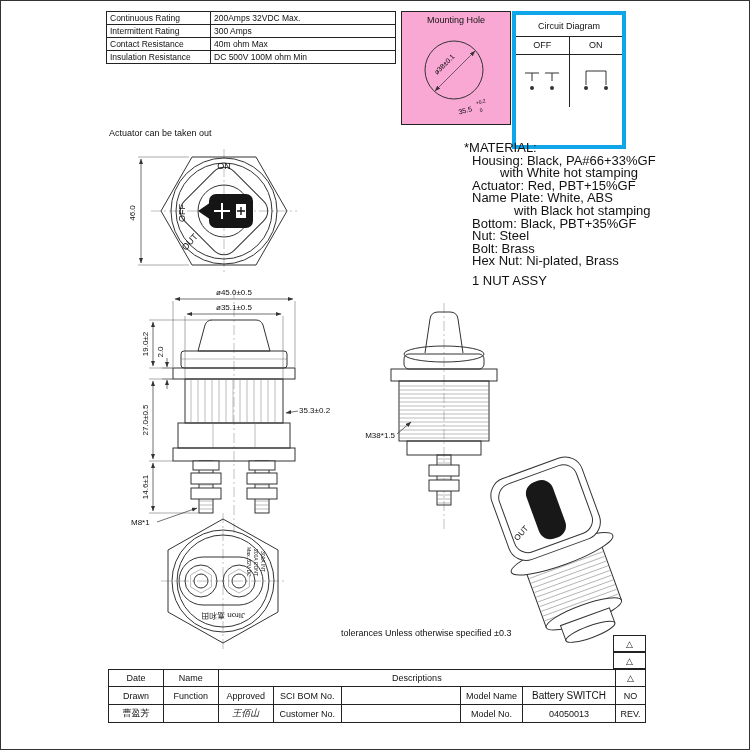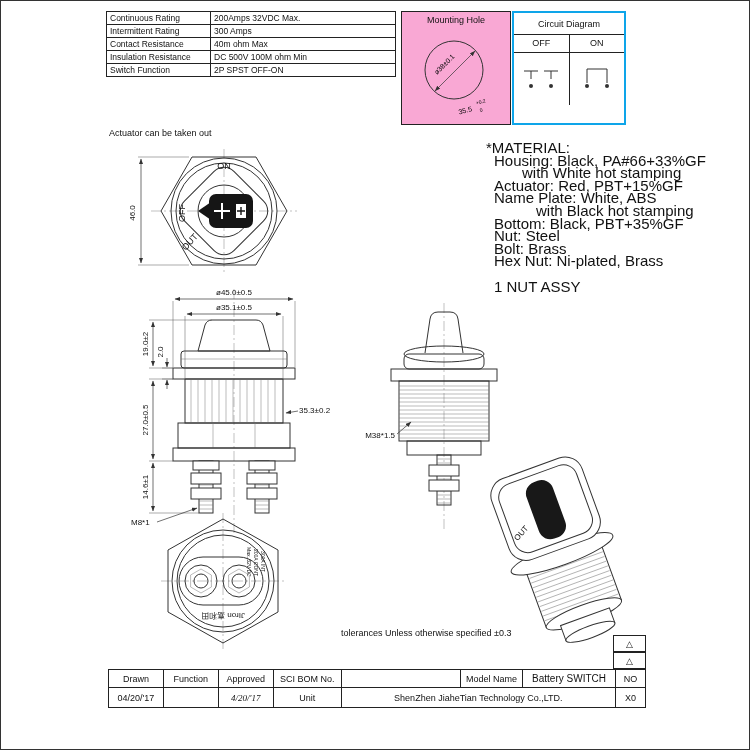--- a/index.html
+++ b/index.html
@@ -18,34 +18,34 @@
   .cl{stroke:#999;fill:none;stroke-width:0.6;stroke-dasharray:10 3 2 3;}
 
   table { border-collapse:collapse;border-radius:14px; }
   .spec { position:absolute; left:105px; top:10px; width:290px; background:#fff; }
   .spec td { border:1px solid #222; font-size:8.5px; padding:0 3px; height:13px; white-space:nowrap; }
   .spec td.l { width:104px; }
 
   .mh-box { position:absolute; left:400px; top:10px; width:110px; height:114px; border:1px solid #222; background:#f9a8d4; }
   .mh-title { text-align:center; font-size:9px; padding-top:3px; height:16px; }
 
-  .cd-box { position:absolute; left:511px; top:10px; width:114px; height:114px; border:2px solid #0ea5e9; background:#fff; }
+  .cd-box { position:absolute; left:511px; top:10px; width:114px; height:138px; border:4px solid #0ea5e9; background:#fff; }
   .cd-title { text-align:center; font-size:9px; height:22px; line-height:22px; border-bottom:1px solid #222; }
   .cd-head { display:flex; border-bottom:1px solid #222; }
   .cd-head div { flex:1; text-align:center; font-size:9px; height:17px; line-height:17px; }
   .cd-head div + div { border-left:1px solid #222; }
   .cd-sym { display:flex; height:52px; }
   .cd-sym span { flex:1; display:flex; justify-content:center; align-items:center; }
   .cd-sym span + span { border-left:1px solid #222; }
 
   .note { position:absolute; font-size:9px; }
   .actuator-note { left:108px; top:127px; }
-  .material { position:absolute; left:485px; top:141px; font-size:15px; line-height:12.6px; }
+  .material { position:absolute; left:463px; top:141px; font-size:13px; line-height:12.6px; }
   .ind1{padding-left:8px;} .ind3{padding-left:36px;} .ind4{padding-left:50px;}
-  .nut-assy{margin-top:13px; padding-left:8px;}
+  .nut-assy{margin-top:7px; padding-left:8px;}
   .tol-note { left:340px; top:627px; }
 
   .tri { position:absolute; left:612px; width:33px; height:17px; border:1px solid #222; text-align:center; font-size:9px; line-height:17px; background:#fff; }
   .tri1{top:634px;} .tri2{top:651px;}
 
   .tb { position:absolute; left:107px; top:668px; width:538px; background:#fff; }
   .tb td { border:1px solid #222; font-size:9px; text-align:center; padding:0 2px; white-space:nowrap; overflow:hidden; }
   .tb .model-name { font-size:10px; }
   .script { font-style:italic; font-size:11px; font-family:"Liberation Serif", serif; }
 </style>
@@ -186,24 +186,20 @@
           <td class="l">Intermittent Rating</td>
           <td>300 Amps</td>
         </tr>
       <tr>
           <td class="l">Contact Resistance</td>
           <td>40m ohm Max</td>
         </tr>
       <tr>
           <td class="l">Insulation Resistance</td>
           <td>DC 500V 100M ohm Min</td>
-        </tr>
-      <tr>
-          <td class="l">Switch Function</td>
-          <td>2P SPST OFF-ON</td>
         </tr>
     </tbody>
   </table>
 
   <div class="mh-box">
     <div class="mh-title">Mounting Hole</div>
     <svg width="108" height="94" viewBox="0 0 108 94">
       <circle class="ln" cx="52" cy="42" r="29"></circle>
       <line class="diml" x1="33" y1="63" x2="73" y2="23" marker-start="url(#ah)" marker-end="url(#ah)"></line>
       <text class="d7" x="44" y="38" text-anchor="middle" transform="rotate(-45 44 38)">ø38±0.1</text>
@@ -265,34 +261,42 @@
       <col style="width:55px">
         <col style="width:55px">
         <col style="width:55px">
         <col style="width:68px">
       <col style="width:120px">
         <col style="width:62px">
         <col style="width:93px">
         <col style="width:30px">
     </colgroup>
     <tbody>
+      <tr style="height:17px">
+        <td>Date</td>
+        <td>Name</td>
+        <td colspan="5">Descriptions</td>
+        <td>△</td>
+      </tr>
       <tr style="height:18px">
         <td>Drawn</td>
         <td>Function</td>
         <td>Approved</td>
         <td>SCI BOM No.</td>
         <td></td>
         <td>Model Name</td>
         <td class="model-name">Battery SWITCH</td>
         <td>NO</td>
       </tr>
-      <tr style="height:20px">
-        <td>04/20/'17</td>
+      <tr style="height:18px">
+        <td>曹盈芳</td>
         <td></td>
-        <td class="script">4/20/'17</td>
-        <td>Unit</td>
-        <td colspan="3">ShenZhen JiaheTian Technology Co.,LTD.</td>
-        <td>X0</td>
+        <td class="script">王佰山</td>
+        <td>Customer No.</td>
+        <td></td>
+        <td>Model No.</td>
+        <td>04050013</td>
+        <td>REV.</td>
       </tr>
     </tbody>
   </table>
 
 </div>
 
 </body></html>

